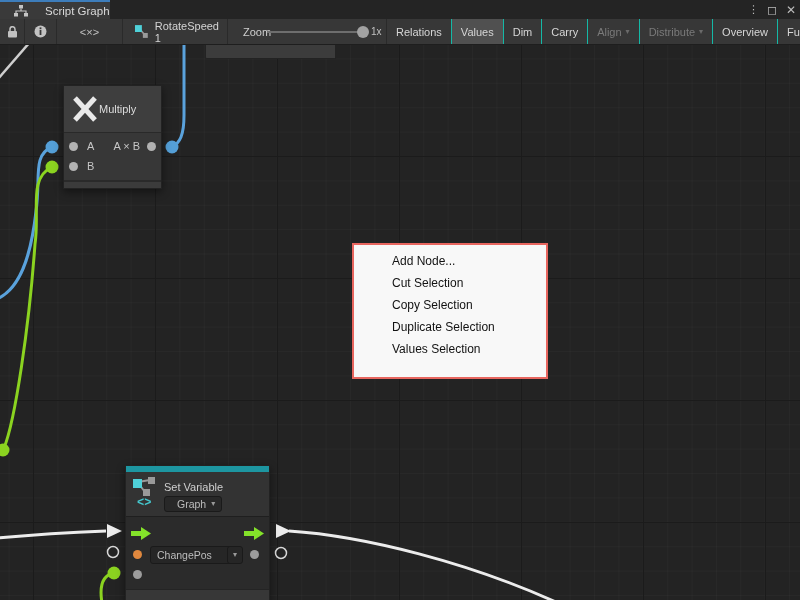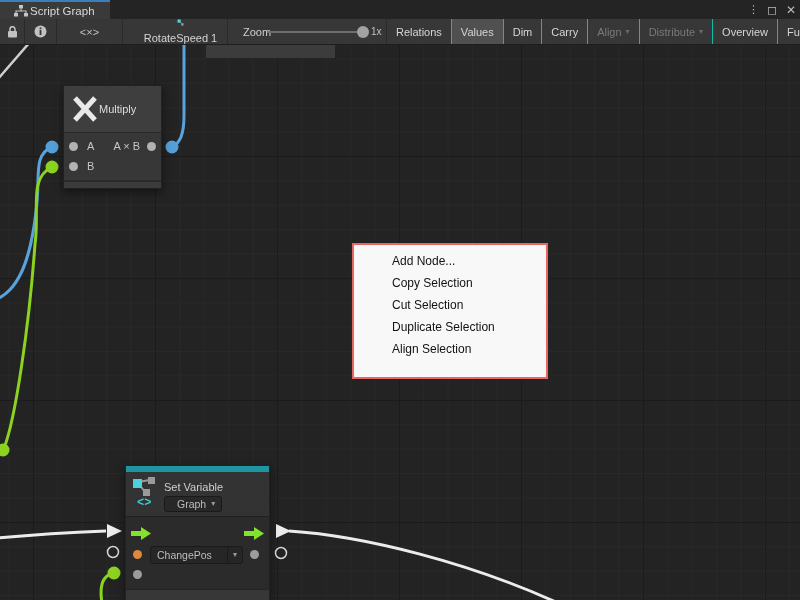--- a/index.html
+++ b/index.html
@@ -5,21 +5,21 @@
   html,body{margin:0;padding:0;background:#111;}
   *{box-sizing:border-box;}
   #window{
     position:relative;width:800px;height:600px;overflow:hidden;
     background:#252525;font-family:"Liberation Sans",sans-serif;
     -webkit-font-smoothing:antialiased;
   }
   
   #tabbar{position:absolute;left:0;top:0;width:800px;height:19px;background:#242424;}
   #tab{position:absolute;left:0;top:0;width:110px;height:19px;background:#3a3a3a;
-       border-top:2px solid #3d7dbb;display:flex;align-items:center;padding-left:14px;gap:2px;}
+       border-top:2px solid #3d7dbb;display:flex;align-items:center;padding-left:14px;gap:17px;}
   #tab .tab-label{font-size:11.5px;color:#dadada;white-space:nowrap;}
   #win-controls{position:absolute;right:4px;top:0;height:19px;display:flex;align-items:center;gap:9px;color:#bdbdbd;}
   #win-controls span{font-size:12px;line-height:1;cursor:default;}
   #win-controls .dots{font-size:11px;letter-spacing:-1px;}
   
   #toolbar{position:absolute;left:0;top:19px;width:800px;height:26px;background:#373737;
            border-bottom:1px solid #1e1e1e;font-size:11px;color:#d4d4d4;}
   .tbtn{position:absolute;top:0;height:25px;display:flex;align-items:center;justify-content:center;
         border-right:1px solid #2a2a2a;}
   #zoom-label{position:absolute;left:243px;top:0;height:25px;display:flex;align-items:center;color:#cfcfcf;}
@@ -106,21 +106,21 @@
     <div class="tbtn" style="left:25px;width:32px;">
       <svg width="13" height="13" viewBox="0 0 13 13">
         <circle cx="6.5" cy="6.5" r="6" fill="#c2c2c2"></circle>
         <rect x="5.6" y="5" width="1.8" height="5" fill="#373737"></rect>
         <rect x="5.6" y="2.4" width="1.8" height="1.8" fill="#373737"></rect>
       </svg>
     </div>
     <div class="tbtn" style="left:57px;width:66px;color:#c2c2c2;">
       <span>&lt;×&gt;</span>
     </div>
-    <div class="tbtn" style="left:123px;width:105px;gap:6px;justify-content:flex-start;padding-left:11px;flex-direction:column;">
+    <div class="tbtn" style="left:123px;width:105px;gap:6px;justify-content:flex-start;padding-left:11px;">
       <svg width="15" height="15" viewBox="0 0 15 15">
         <line x1="5" y1="4" x2="11" y2="11" stroke="#9a9a9a" stroke-width="1.6"></line>
         <rect x="1" y="1" width="7" height="7" fill="#4fd1d9"></rect>
         <rect x="9" y="9" width="5" height="5" fill="#9a9a9a"></rect>
       </svg>
       <span>RotateSpeed 1</span>
     </div>
 
     <div id="zoom-label">Zoom</div>
     <div id="zoom-track"></div>
@@ -253,20 +253,20 @@
         </div>
         <span class="port-dot abs" style="right:10px;top:33px;background:#9c9c9c;"></span>
 
         <span class="port-dot abs" style="left:7px;top:53px;background:#9c9c9c;"></span>
       </div>
       <div id="sv-footer"></div>
     </div>
 
     <div id="context-menu">
       <div class="menu-item">Add Node...</div>
+      <div class="menu-item">Cut Selection</div>
       <div class="menu-item">Copy Selection</div>
-      <div class="menu-item">Cut Selection</div>
       <div class="menu-item">Duplicate Selection</div>
-      <div class="menu-item">Align Selection</div>
+      <div class="menu-item">Values Selection</div>
     </div>
 
   </div>
 </div>
 
 </body></html>

